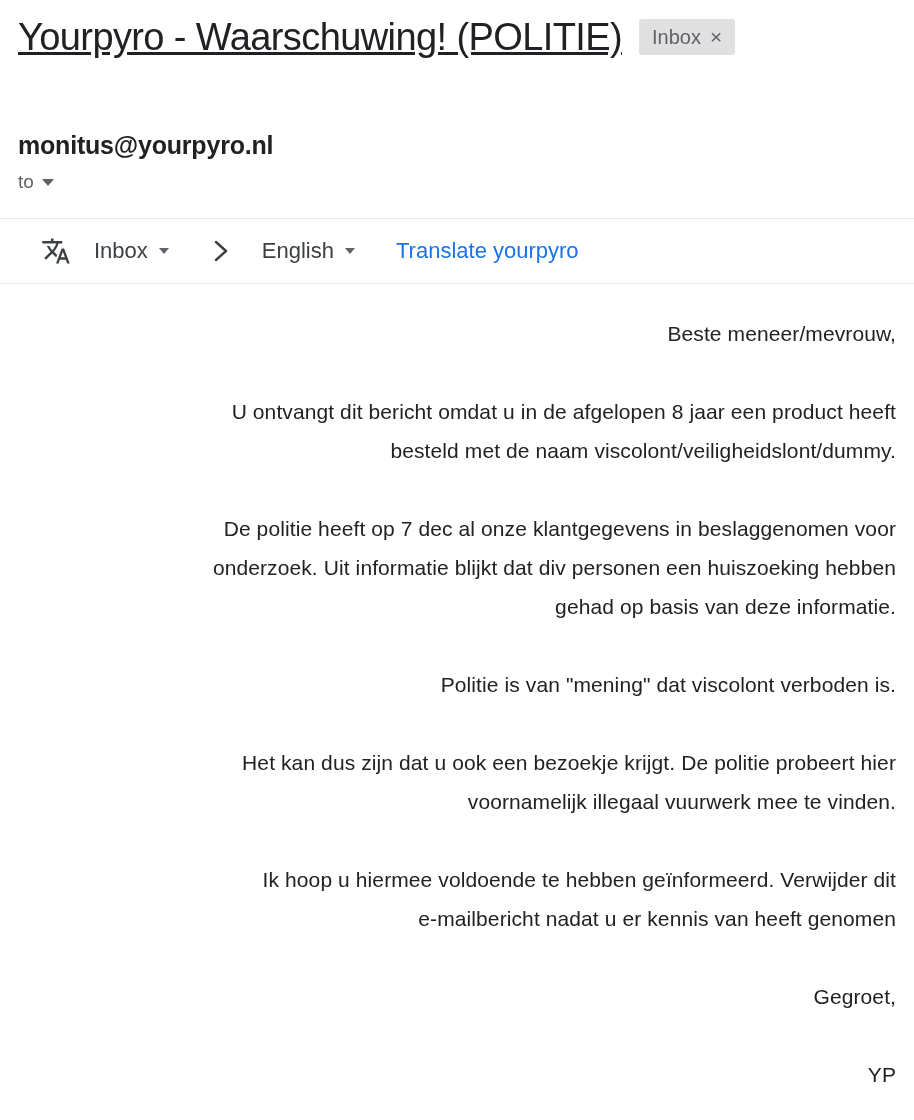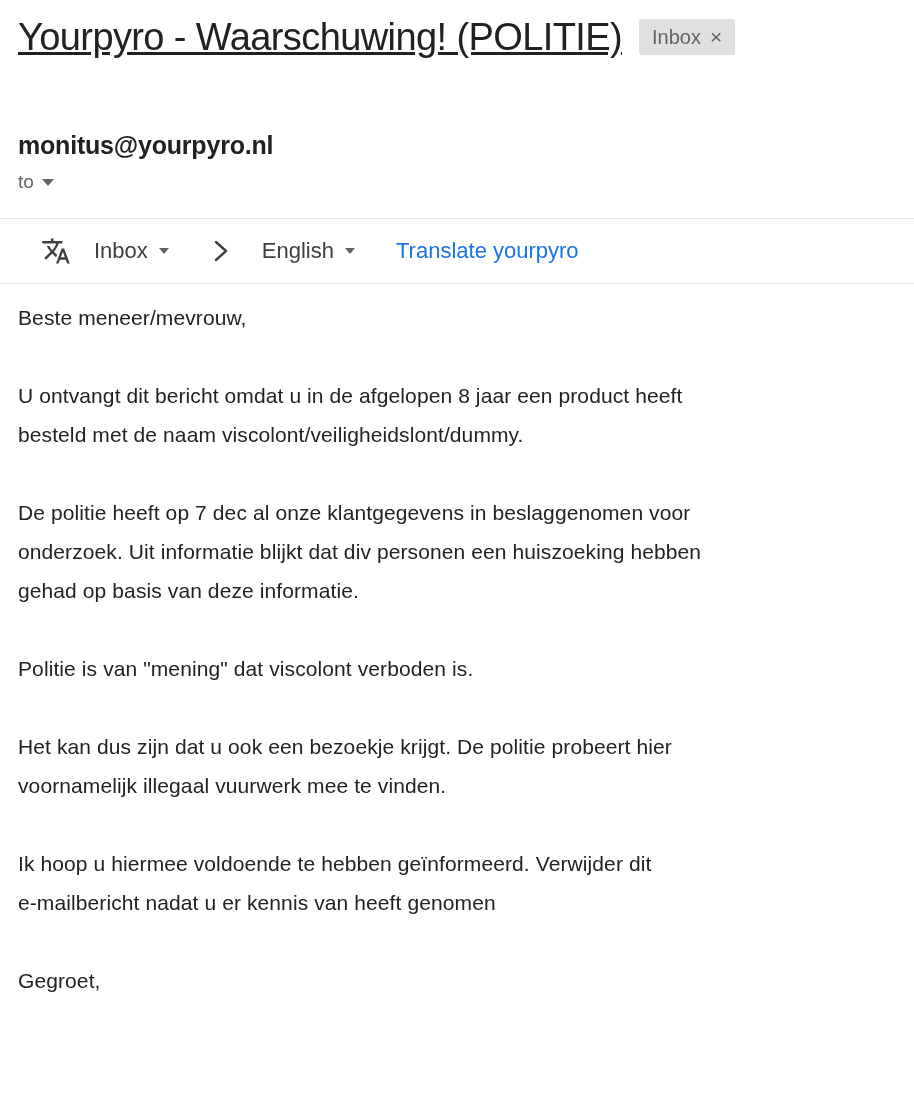--- a/index.html
+++ b/index.html
@@ -112,22 +112,23 @@
 
   
   .email-body {
     padding: 14px 18px 0 18px;
     font-size: 21px;
     line-height: 39px;
     color: #222222;
     letter-spacing: 0.1px;
   }
   .email-body p {
-    margin: 0 0 39px 0;
+    margin: 16px 0 39px 0;
     white-space: pre-line;
+    text-align: right;
   }
 </style>
 </head>
 <body>
 
 <div class="email-view">
 
   <div class="subject-row">
     <span class="subject">Yourpyro - Waarschuwing! (POLITIE)</span>
     <span class="label-chip">
@@ -176,15 +177,16 @@
 besteld met de naam viscolont/veiligheidslont/dummy.</p>
     <p>De politie heeft op 7 dec al onze klantgegevens in beslaggenomen voor
 onderzoek. Uit informatie blijkt dat div personen een huiszoeking hebben
 gehad op basis van deze informatie.</p>
     <p>Politie is van "mening" dat viscolont verboden is.</p>
     <p>Het kan dus zijn dat u ook een bezoekje krijgt. De politie probeert hier
 voornamelijk illegaal vuurwerk mee te vinden.</p>
     <p>Ik hoop u hiermee voldoende te hebben geïnformeerd. Verwijder dit
 e-mailbericht nadat u er kennis van heeft genomen</p>
     <p>Gegroet,</p>
+    <p>YP</p>
   </div>
 
 </div>
 
 </body></html>

